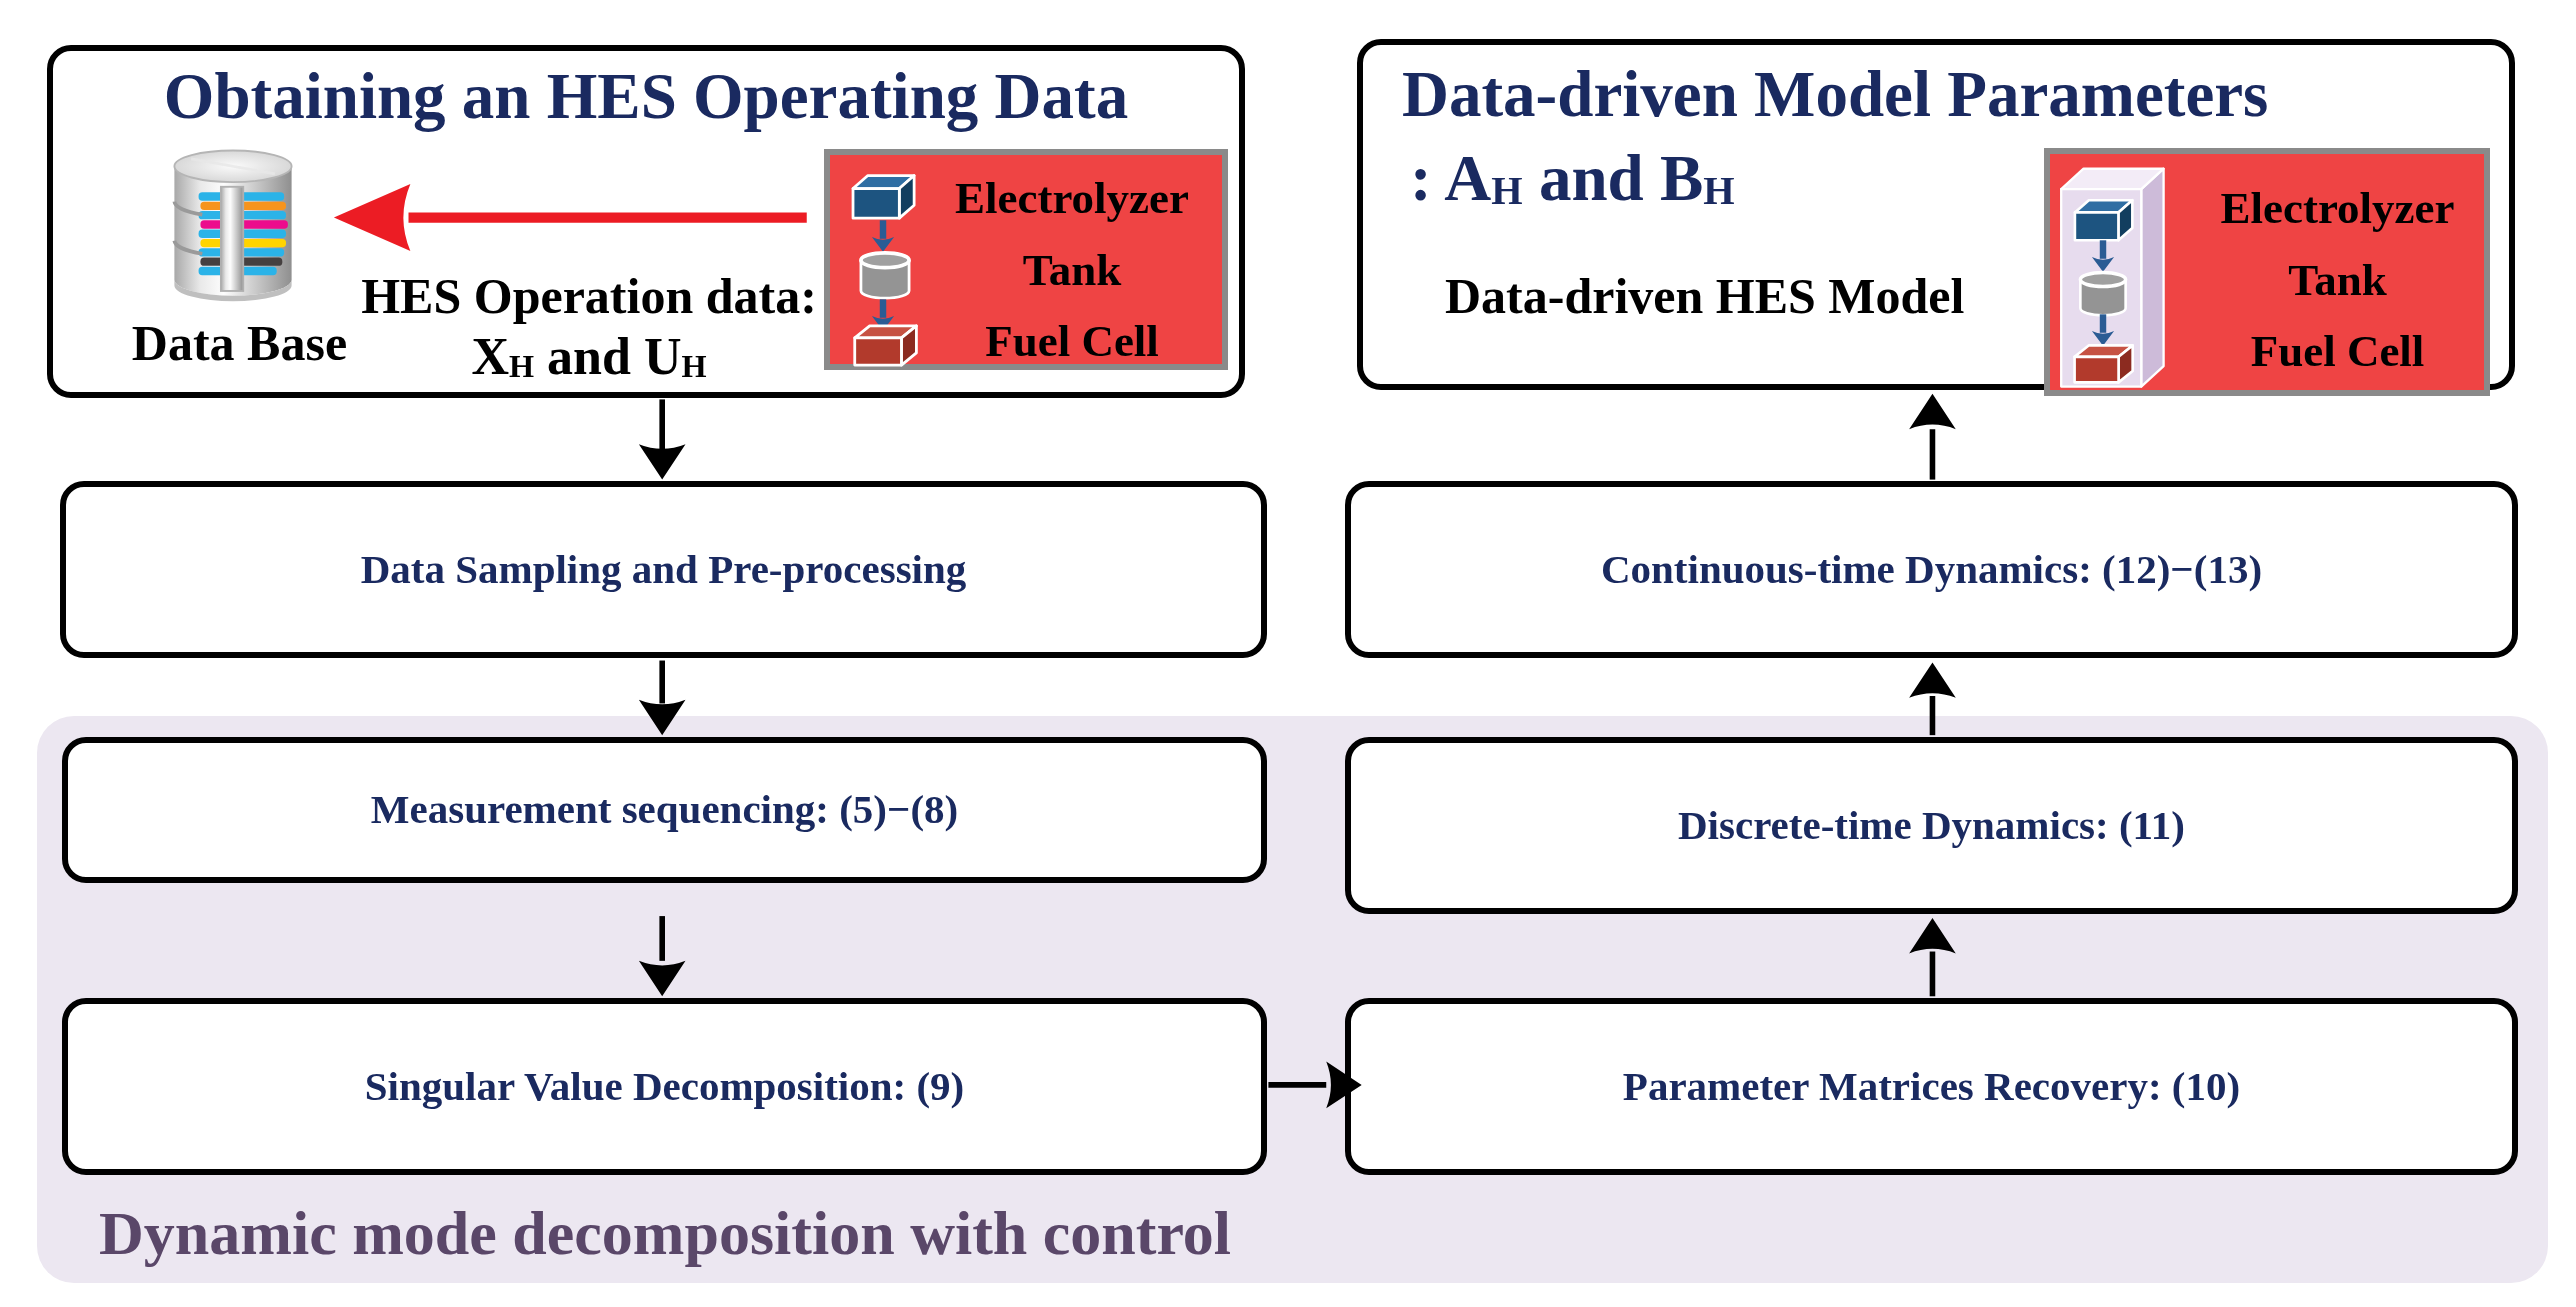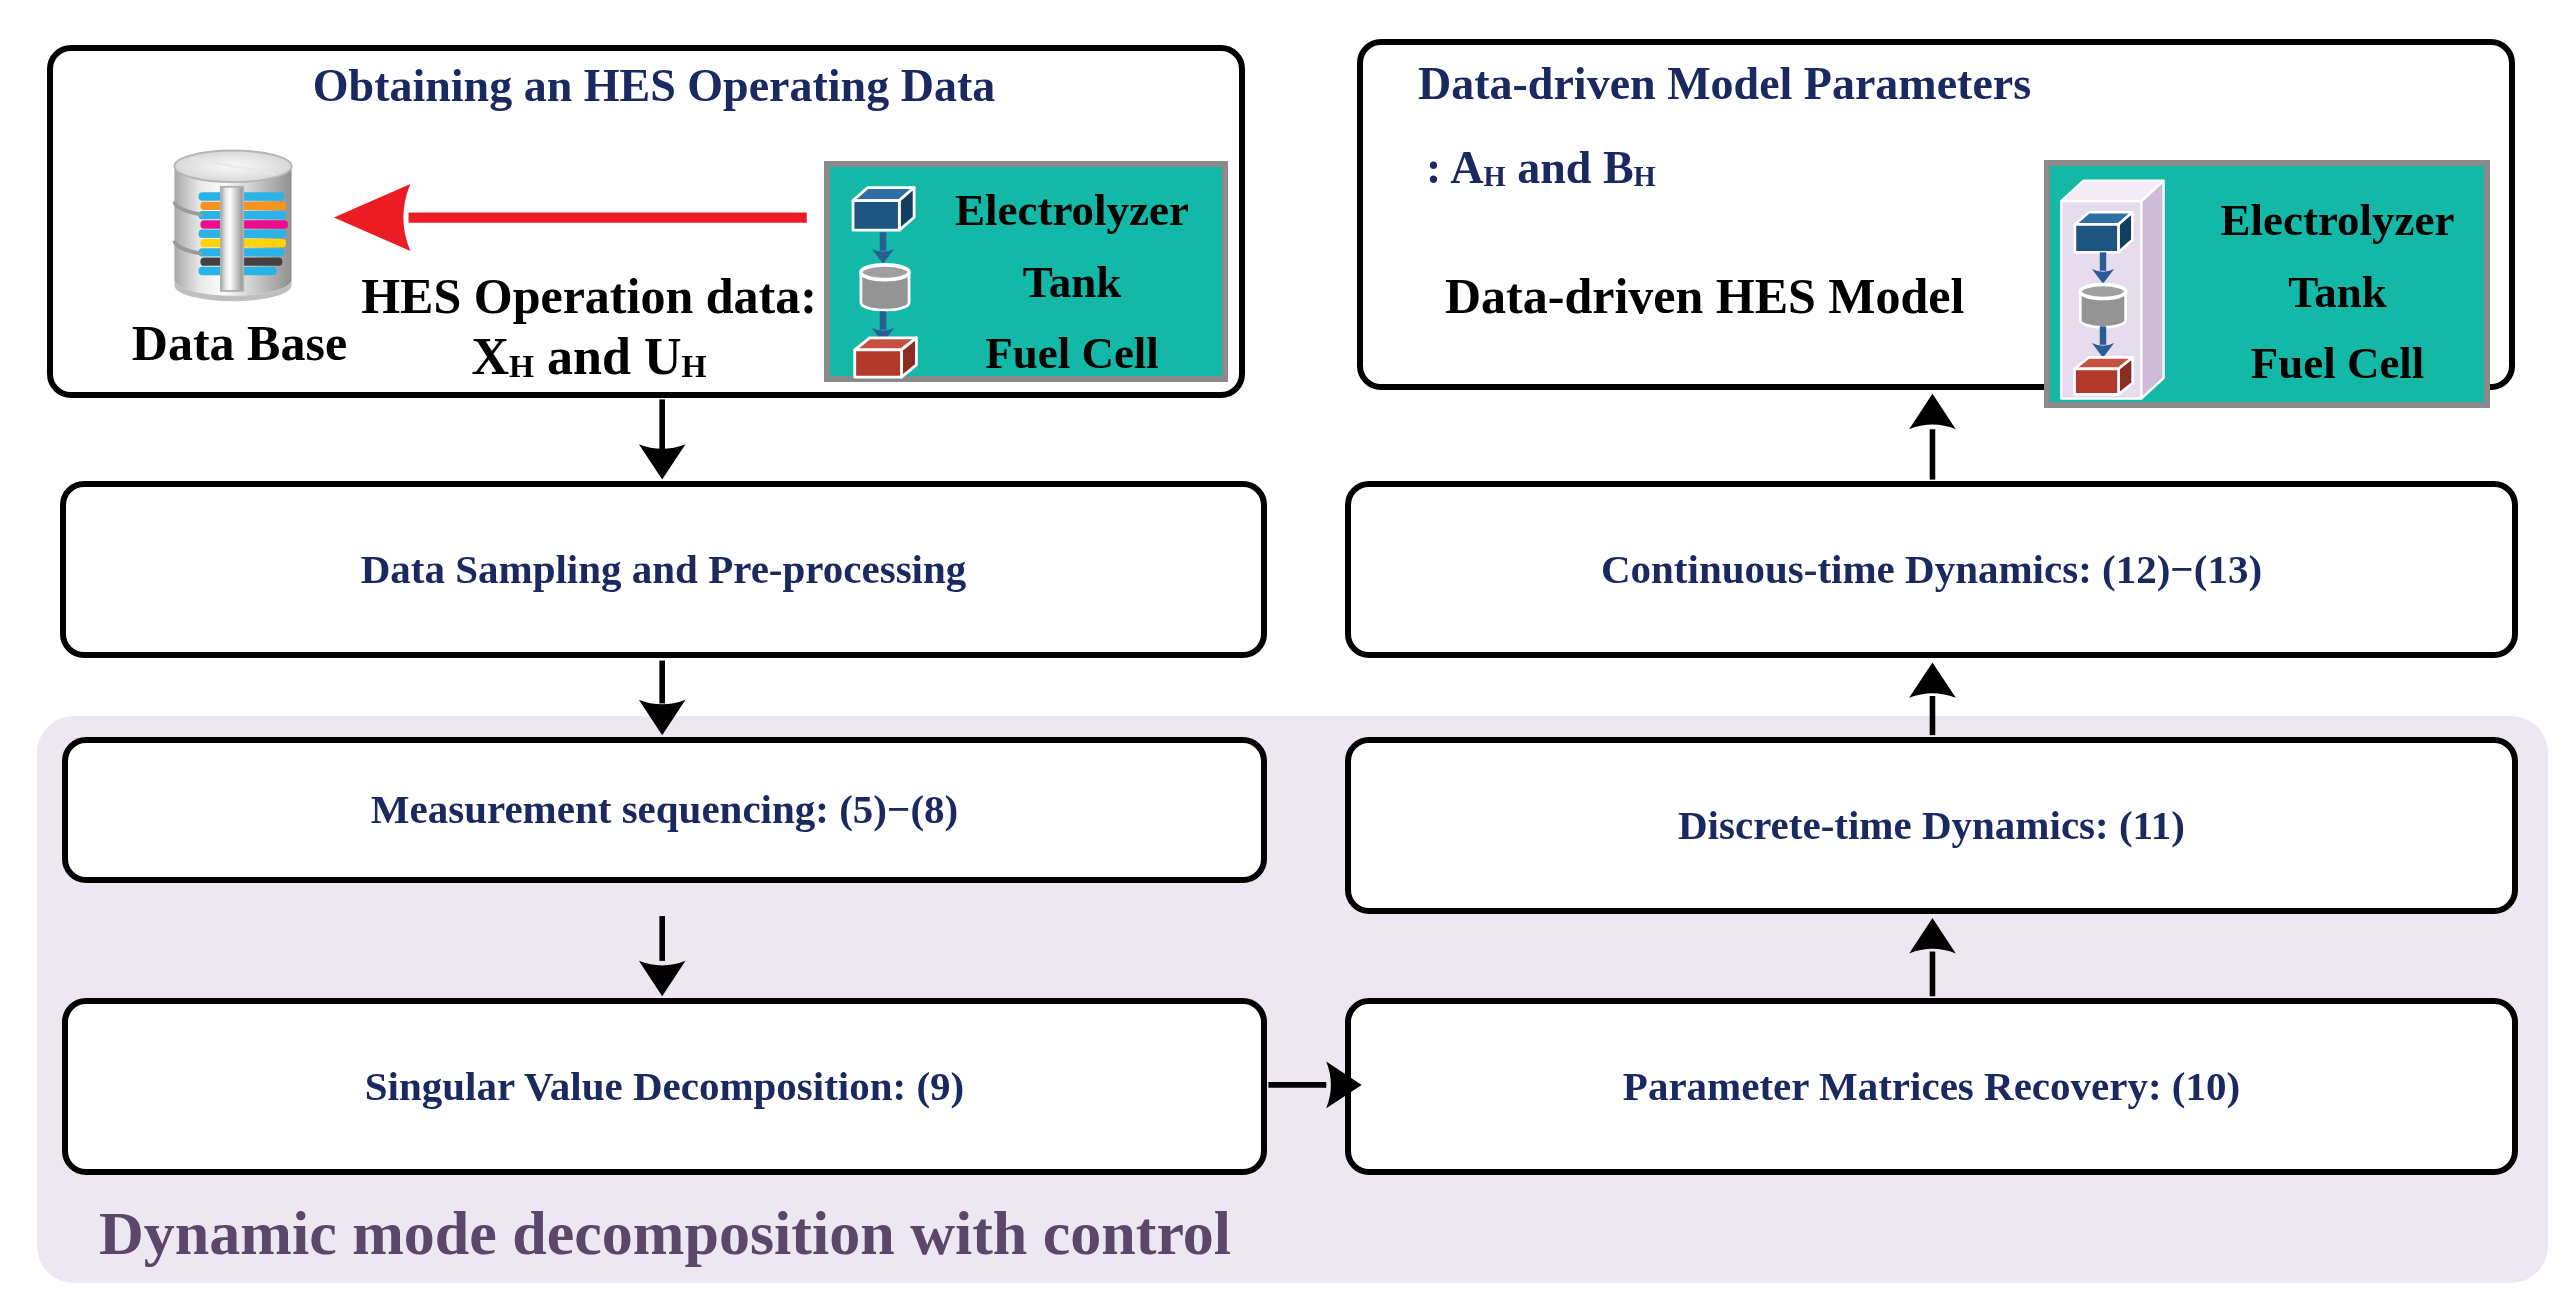--- a/index.html
+++ b/index.html
@@ -11,26 +11,25 @@
   .abs{position:absolute;}
   .flowbox{
     position:absolute;background:#ffffff;border:6.5px solid #000000;
     border-radius:24px;box-sizing:border-box;
   }
   .centerlabel{
     display:flex;align-items:center;justify-content:center;text-align:center;
   }
   .navy{color:#1a2a60;text-align:right;}
   .rowlabel{font-size:41px;line-height:1.1;}
-  .toptitle{font-size:46px;line-height:1.06;margin-left:16px;}
+  .toptitle{font-size:65px;line-height:1.06;}
   .blacklabel{color:#000000;}
   .graybox{
-    position:absolute;background:#14b8a6;border:6.5px solid #8a8a8a;
+    position:absolute;background:#ef4444;border:6.5px solid #8a8a8a;
     box-sizing:border-box;
-    margin-top:12px;
   }
   .stacklabel{
     position:absolute;color:#000;font-size:45px;line-height:1.0;
     text-align:center;width:100%;left:0;
   }
   .purple-zone{
     position:absolute;background:#ece7f1;border-radius:37px;
   }
   .dmd-caption{
     position:absolute;color:#5a4769;font-size:62px;white-space:nowrap;

